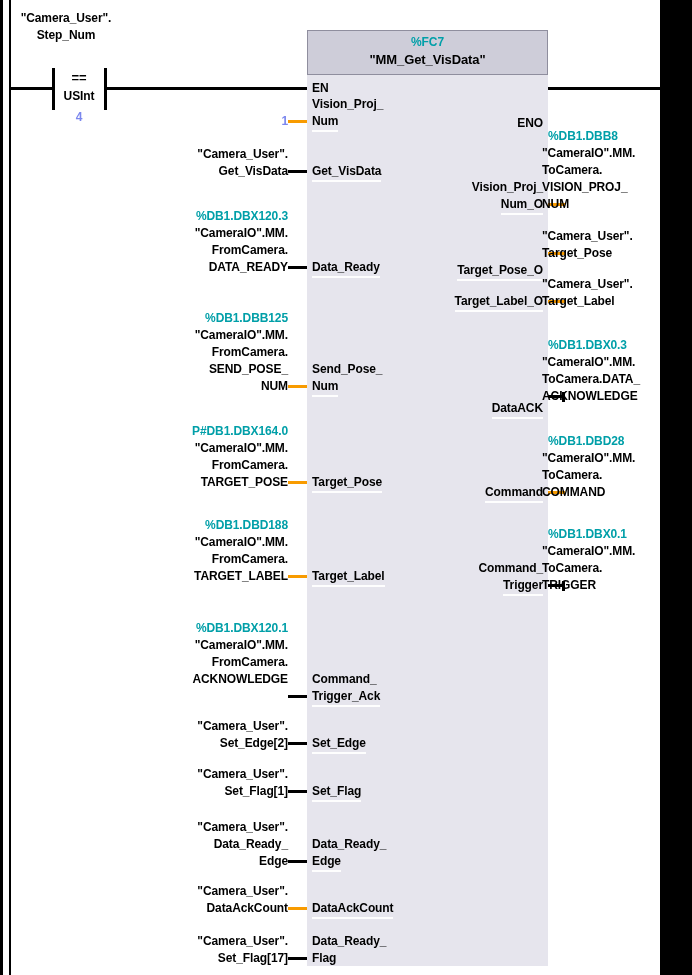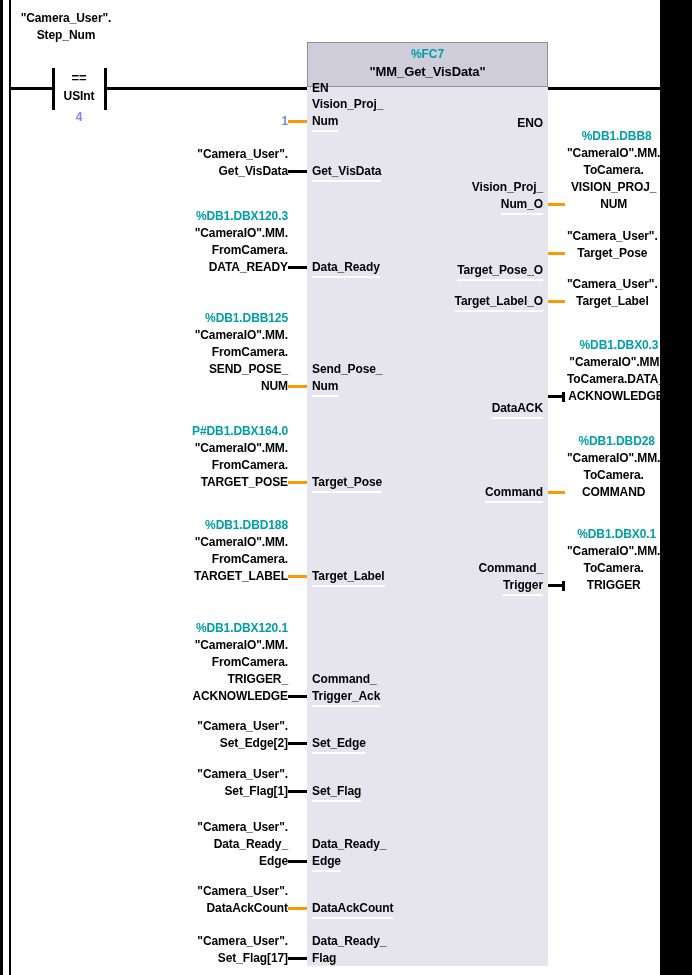--- a/index.html
+++ b/index.html
@@ -10,34 +10,34 @@
   }
   .rail{position:absolute;top:0;bottom:0;background:#000;z-index:1;}
   .rail1{left:0;width:3px;}
   .rail2{left:9px;width:2px;}
   .strip{position:absolute;top:0;bottom:0;left:660px;width:32px;background:#000;z-index:8;}
   .wire{position:absolute;height:3px;background:#000;z-index:3;}
   .wire.orange{background:#f89b00;}
   .tick{position:absolute;width:3px;height:10px;background:#000;z-index:3;}
   .block-body{position:absolute;left:307px;top:75px;width:241px;height:891px;background:#e6e5ed;z-index:1;}
   .block-header{position:absolute;left:307px;top:30px;width:241px;height:45px;background:#cecdd9;
-    border:1px solid #8f8e9e;box-sizing:border-box;text-align:center;z-index:2;margin-top:12px;}
+    border:1px solid #8f8e9e;box-sizing:border-box;text-align:center;z-index:2;}
   .hdr-addr{color:#009fa8;margin-top:3px;font-size:12px;}
   .hdr-title{font-size:13px;}
   .ln{display:block;height:17px;white-space:nowrap;}
   .t{display:inline-block;}
   .addr .t{color:#009fa8;}
   .const .t{color:#7b87ee;}
   .pin{position:absolute;z-index:4;}
   .pin-in{left:312px;text-align:left;}
   .pin-out{right:149px;text-align:right;}
   .pin .ln:last-child .t{border-bottom:2px solid rgba(255,255,255,0.95);}
   .op{position:absolute;z-index:4;}
   .op-left{left:0;width:288px;text-align:right;}
-  .op-right{left:567px;text-align:center;}
+  .op-right{left:542px;text-align:left;}
   .op-right .addr .t{padding-left:6px;}
   .contact-op{left:0;top:10px;width:132px;text-align:center;}
   .contact-bar{position:absolute;top:68px;width:3px;height:42px;background:#000;z-index:3;}
   .cmp{position:absolute;left:54px;width:50px;text-align:center;z-index:4;height:17px;}
   .en-label{position:absolute;left:312px;top:80px;z-index:4;}
   .eno-label{position:absolute;right:149px;top:80px;z-index:4;text-align:right;margin-top:35px;}
 </style>
 </head>
 <body>
 
@@ -131,21 +131,20 @@
     </div>
     <div class="wire " style="top: 695px; left: 288px; width: 19px;"></div>
     <div class="pin pin-in" style="top: 671px;">
       <div class="ln"><span class="t">Command_</span></div>
       <div class="ln"><span class="t">Trigger_Ack</span></div>
     </div>
     <div class="op op-left" style="top: 620px;">
       <div class="ln addr"><span class="t">%DB1.DBX120.1</span></div>
       <div class="ln"><span class="t">"CameraIO".MM.</span></div>
       <div class="ln"><span class="t">FromCamera.</span></div>
-      <div class="ln"><span class="t">TRIGGER_</span></div>
       <div class="ln"><span class="t">ACKNOWLEDGE</span></div>
     </div>
     <div class="wire " style="top: 742px; left: 288px; width: 19px;"></div>
     <div class="pin pin-in" style="top: 735px;">
       <div class="ln"><span class="t">Set_Edge</span></div>
     </div>
     <div class="op op-left" style="top: 718px;">
       <div class="ln"><span class="t">"Camera_User".</span></div>
       <div class="ln"><span class="t">Set_Edge[2]</span></div>
     </div>

